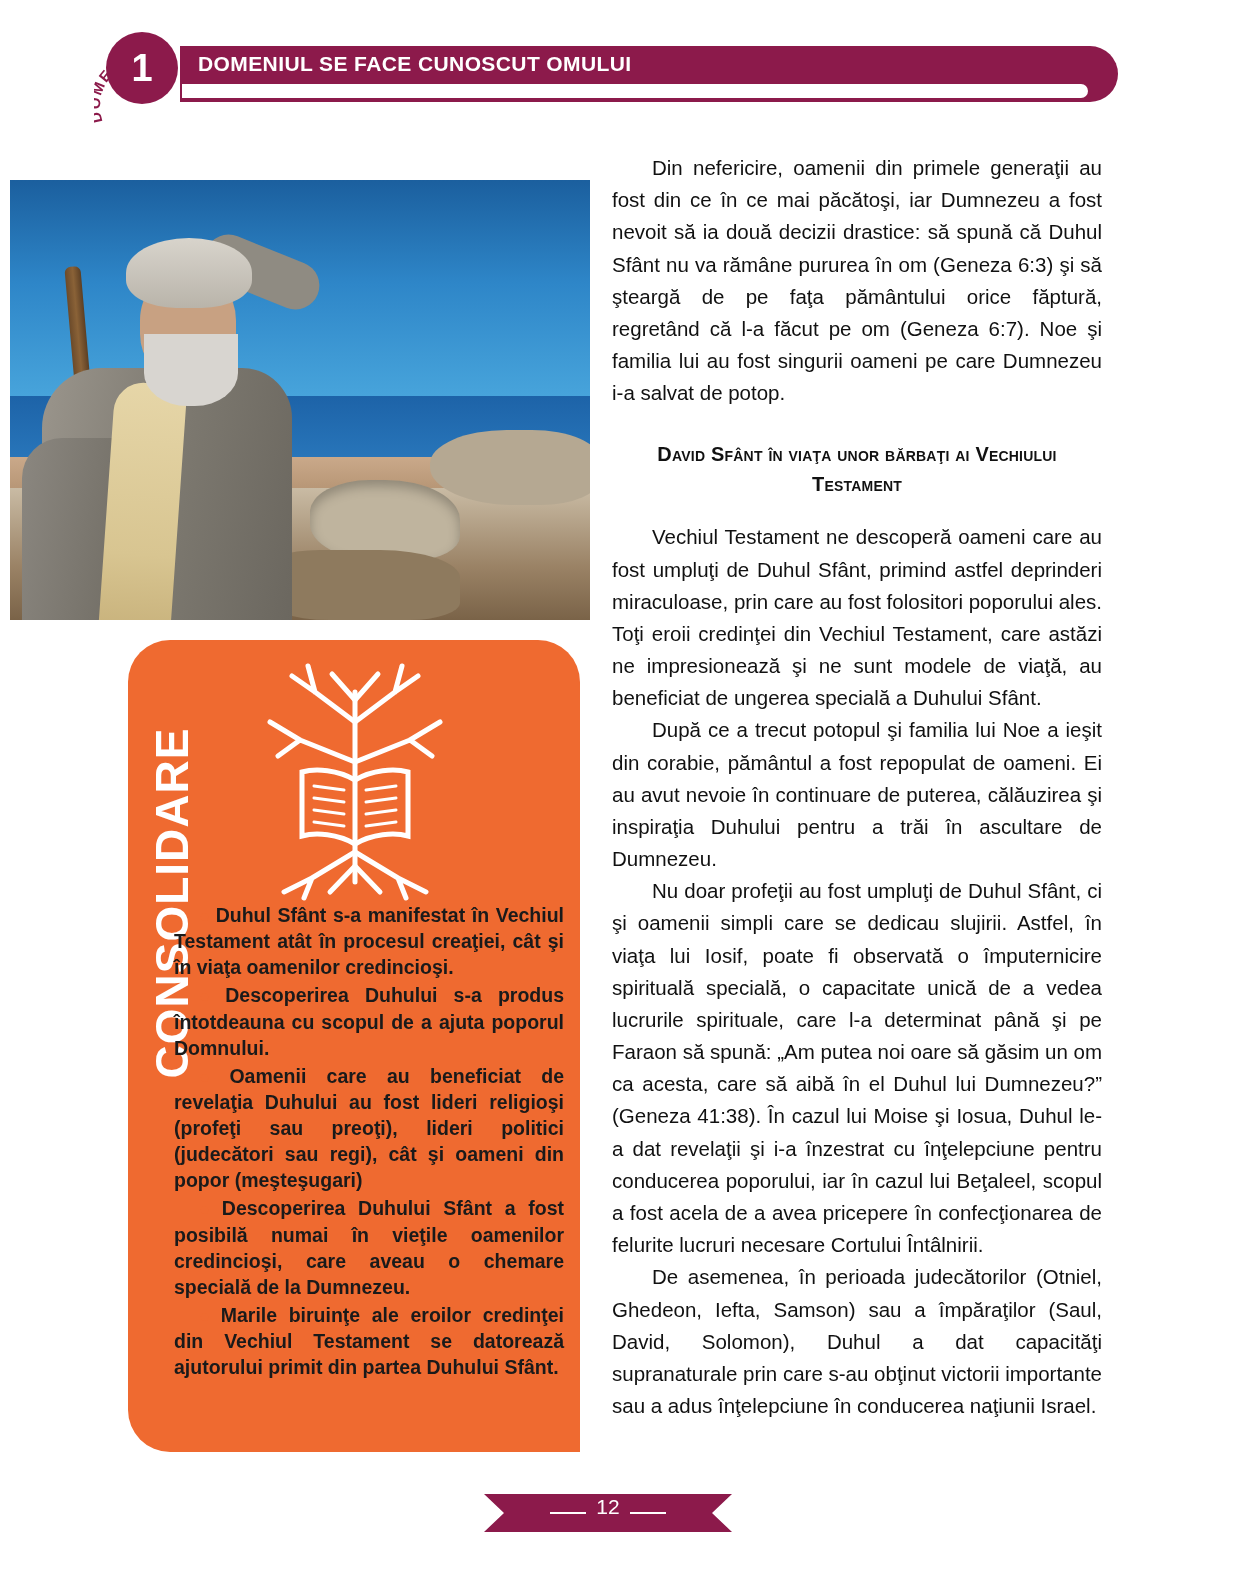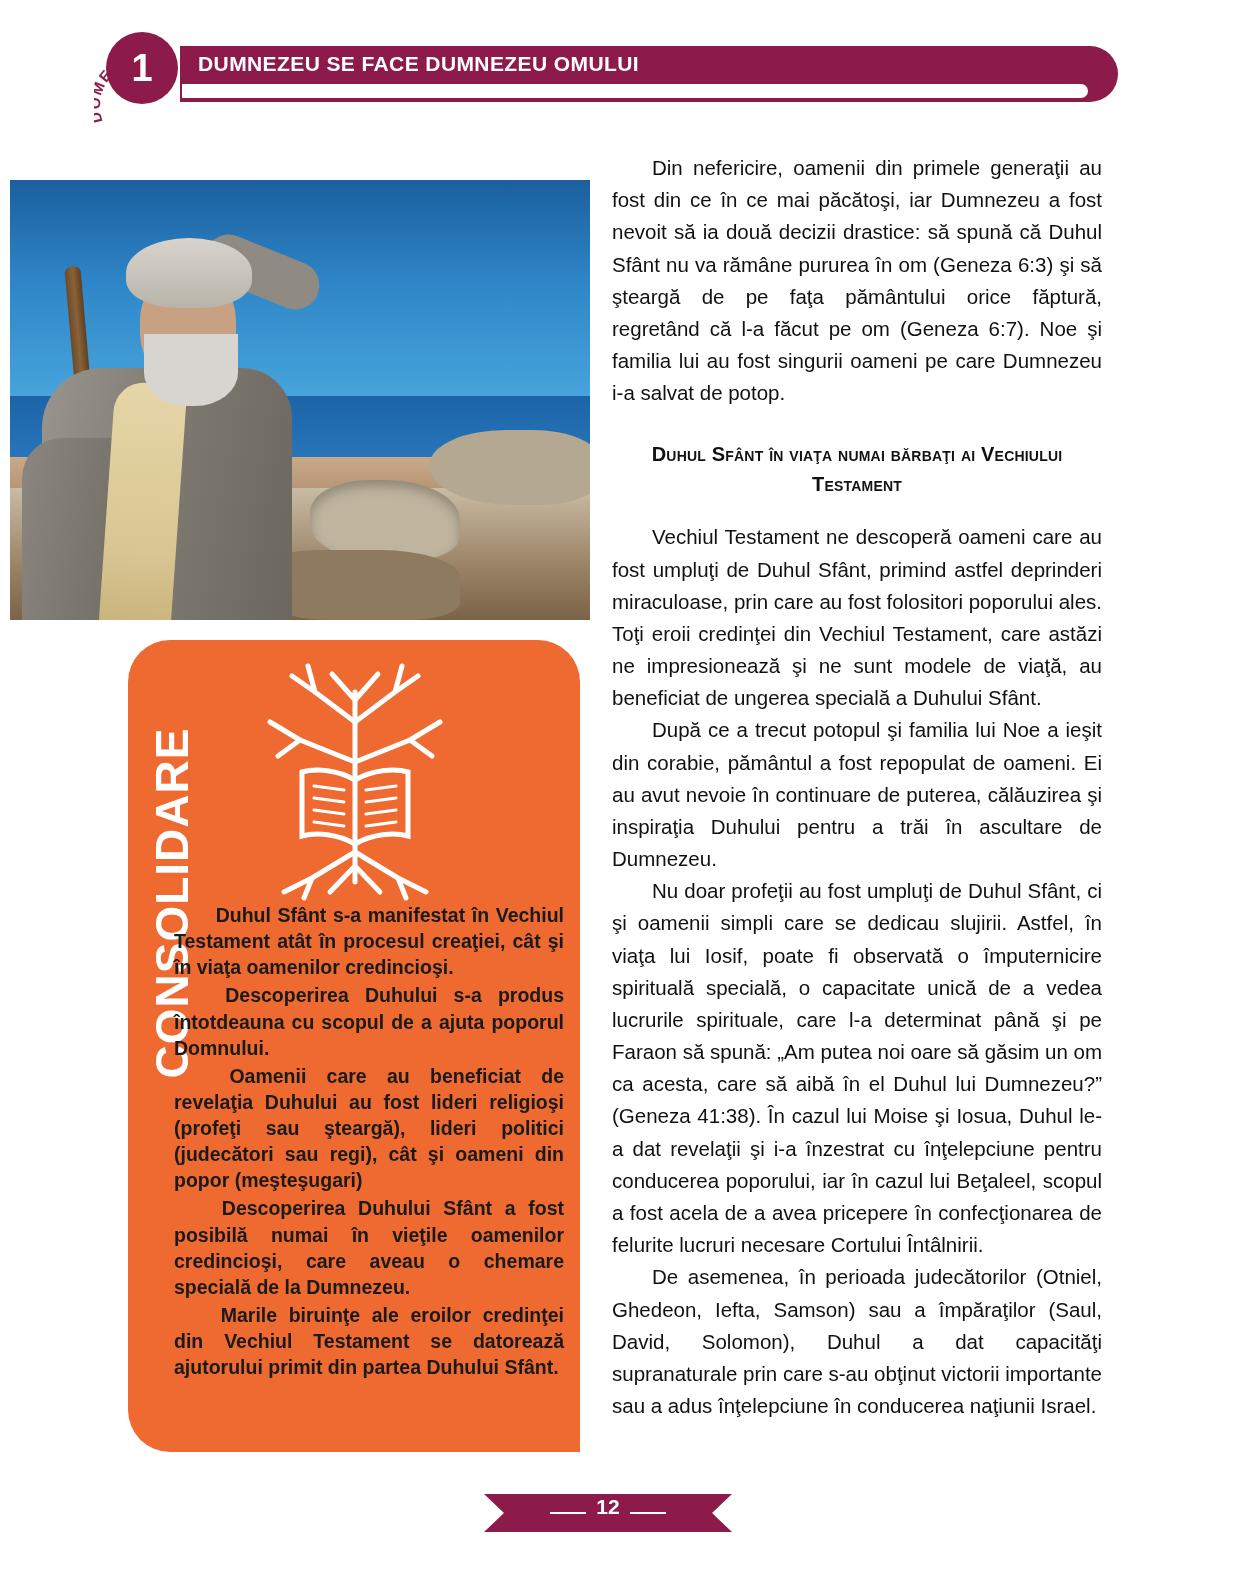--- a/index.html
+++ b/index.html
@@ -279,39 +279,39 @@
   }
   .footer-num {
     position: absolute;
     left: 0; top: 0;
     width: 248px; height: 26px;
     display: flex;
     align-items: center;
     justify-content: center;
     color: #ffffff;
     font-size: 21px;
-    font-weight: bold;
+    font-weight: normal;
   }
   .footer-line-l, .footer-line-r {
     position: absolute;
     top: 18px;
     width: 36px;
     height: 2px;
     background: #ffffff;
   }
   .footer-line-l { left: 66px; }
   .footer-line-r { right: 66px; }
 </style>
 </head>
 <body>
 
 <div class="header">
   <div class="header-bar"></div>
   <div class="header-bar-inner"></div>
-  <div class="header-title">DUMNEZEU SE FACE DUMNEZEU OMULUI</div>
+  <div class="header-title">DOMENIUL SE FACE CUNOSCUT OMULUI</div>
 
   <div class="domain-word">
     <svg width="96" height="112" viewBox="0 0 96 112">
       <defs>
         <path id="arcpath" d="M 10,96 A 42,42 0 1 1 88,60" fill="none"></path>
       </defs>
       <text font-family="Liberation Sans, sans-serif" font-size="15" font-weight="bold" fill="#8c1a4b" letter-spacing="1.5">
         <textPath href="#arcpath" startOffset="2%">DOMENIUL</textPath>
       </text>
     </svg>
@@ -361,29 +361,29 @@
       <g stroke-width="3">
         <path d="M94 134 L124 138 M94 146 L124 150 M94 158 L124 162 M94 170 L124 174"></path>
         <path d="M146 138 L176 134 M146 150 L176 146 M146 162 L176 158 M146 174 L176 170"></path>
       </g>
     </svg>
   </div>
 
   <div class="cons-text">
     <p><span class="bullet">•</span> <span>Duhul Sfânt s-a manifestat în Vechiul Testament atât în procesul creaţiei, cât şi în viaţa oamenilor credincioşi.</span></p>
     <p><span class="bullet">•</span> <span>Descoperirea Duhului s-a produs întotdeauna cu scopul de a ajuta poporul Domnului.</span></p>
-    <p><span class="bullet">•</span> <span>Oamenii care au beneficiat de revelaţia Duhului au fost lideri religioşi (profeţi sau şteargă), lideri politici (judecători sau regi), cât şi oameni din popor (meşteşugari)</span></p>
+    <p><span class="bullet">•</span> <span>Oamenii care au beneficiat de revelaţia Duhului au fost lideri religioşi (profeţi sau preoţi), lideri politici (judecători sau regi), cât şi oameni din popor (meşteşugari)</span></p>
     <p><span class="bullet">•</span> <span>Descoperirea Duhului Sfânt a fost posibilă numai în vieţile oamenilor credincioşi, care aveau o chemare specială de la Dumnezeu.</span></p>
     <p><span class="bullet">•</span> <span>Marile biruinţe ale eroilor credinţei din Vechiul Testament se datorează ajutorului primit din partea Duhului Sfânt.</span></p>
   </div>
 </div>
 
 <div class="right-col">
   <p>Din nefericire, oamenii din primele generaţii au fost din ce în ce mai păcătoşi, iar Dumnezeu a fost nevoit să ia două decizii drastice: să spună că Duhul Sfânt nu va rămâne pururea în om (Geneza 6:3) şi să şteargă de pe faţa pământului orice făptură, regretând că l-a făcut pe om (Geneza 6:7). Noe şi familia lui au fost singurii oameni pe care Dumnezeu i-a salvat de potop.</p>
-  <div class="sub-head">Duhul Sfânt în viaţa numai bărbaţi ai Vechiului Testament</div>
+  <div class="sub-head">David Sfânt în viaţa unor bărbaţi ai Vechiului Testament</div>
   <p>Vechiul Testament ne descoperă oameni care au fost umpluţi de Duhul Sfânt, primind astfel deprinderi miraculoase, prin care au fost folositori poporului ales. Toţi eroii credinţei din Vechiul Testament, care astăzi ne impresionează şi ne sunt modele de viaţă, au beneficiat de ungerea specială a Duhului Sfânt.</p>
   <p>După ce a trecut potopul şi familia lui Noe a ieşit din corabie, pământul a fost repopulat de oameni. Ei au avut nevoie în continuare de puterea, călăuzirea şi inspiraţia Duhului pentru a trăi în ascultare de Dumnezeu.</p>
   <p>Nu doar profeţii au fost umpluţi de Duhul Sfânt, ci şi oamenii simpli care se dedicau slujirii. Astfel, în viaţa lui Iosif, poate fi observată o împuternicire spirituală specială, o capacitate unică de a vedea lucrurile spirituale, care l-a determinat până şi pe Faraon să spună: „Am putea noi oare să găsim un om ca acesta, care să aibă în el Duhul lui Dumnezeu?” (Geneza 41:38). În cazul lui Moise şi Iosua, Duhul le-a dat revelaţii şi i-a înzestrat cu înţelepciune pentru conducerea poporului, iar în cazul lui Beţaleel, scopul a fost acela de a avea pricepere în confecţionarea de felurite lucruri necesare Cortului Întâlnirii.</p>
   <p>De asemenea, în perioada judecătorilor (Otniel, Ghedeon, Iefta, Samson) sau a împăraţilor (Saul, David, Solomon), Duhul a dat capacităţi supranaturale prin care s-au obţinut victorii importante sau a adus înţelepciune în conducerea naţiunii Israel.</p>
 </div>
 
 <div class="footer">
   <div class="footer-band"></div>
   <div class="footer-line-l"></div>
   <div class="footer-line-r"></div>

